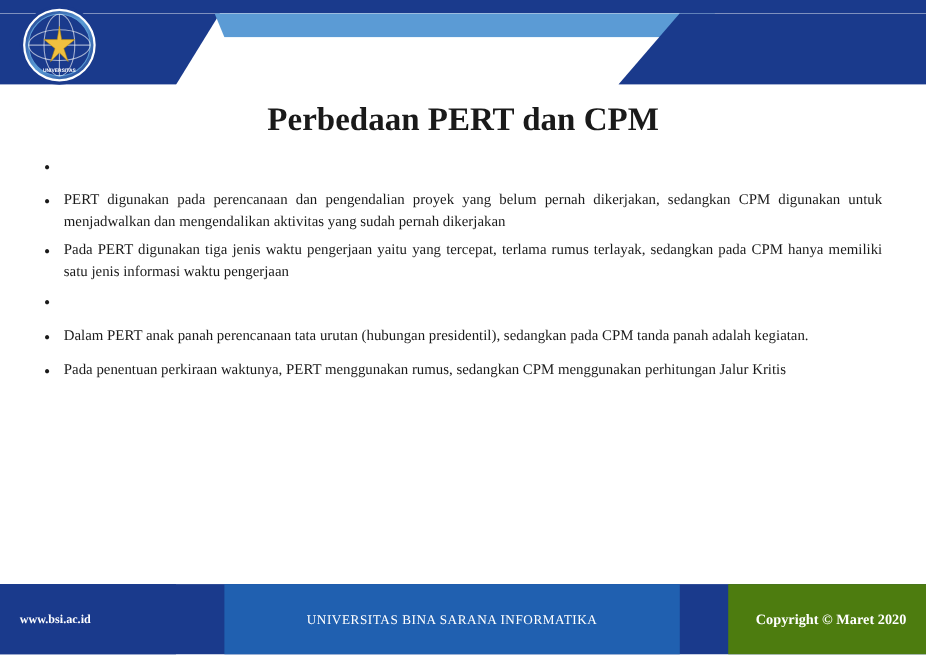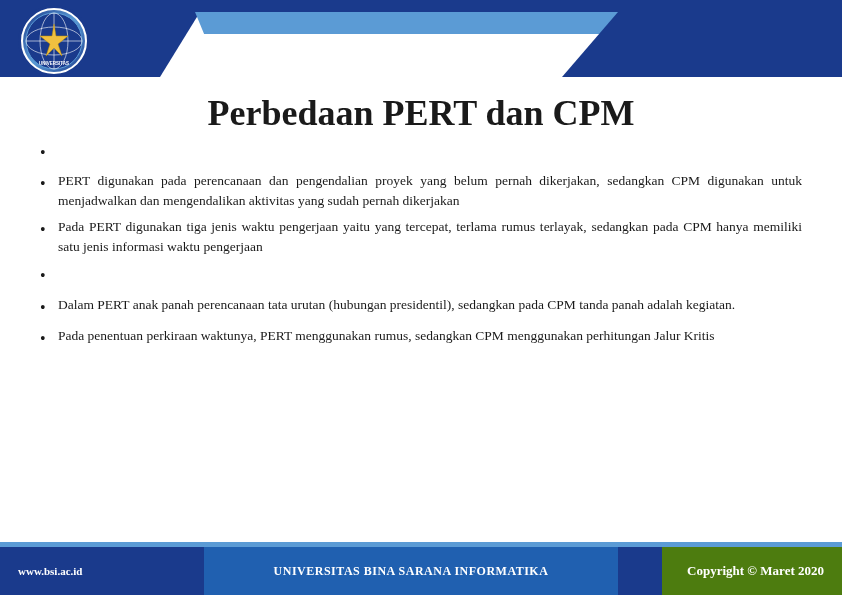--- a/index.html
+++ b/index.html
@@ -100,21 +100,21 @@
     
     .title-area {
       position: absolute;
       top: 92px;
       left: 0;
       right: 0;
       text-align: center;
     }
 
     .slide-title {
-      font-size: 36px;
+      font-size: 30px;
       font-weight: bold;
       color: #1a1a1a;
       font-family: 'Times New Roman', Times, serif;
     }
 
     
     .content-area {
       position: absolute;
       top: 140px;
       left: 40px;
@@ -149,21 +149,21 @@
     .bullet-text {
       flex: 1;
     }
 
     
     .bottom-footer {
       position: absolute;
       bottom: 0;
       left: 0;
       width: 100%;
-      height: 48px;
+      height: 64px;
       background: #1a3a8c;
       display: flex;
       align-items: center;
       gap: 44px;
     }
 
     .footer-left {
       background: #1a3a8c;
       color: #ffffff;
       font-size: 11px;
@@ -172,21 +172,21 @@
       height: 100%;
       display: flex;
       align-items: center;
       min-width: 160px;
     }
 
     .footer-center {
       background: #2060b0;
       color: #ffffff;
       font-size: 12px;
-      font-weight: bold;
+      font-weight: normal;
       text-align: center;
       flex: 1;
       height: 100%;
       display: flex;
       align-items: center;
       justify-content: center;
       text-transform: uppercase;
       letter-spacing: 0.5px;
     }
 

